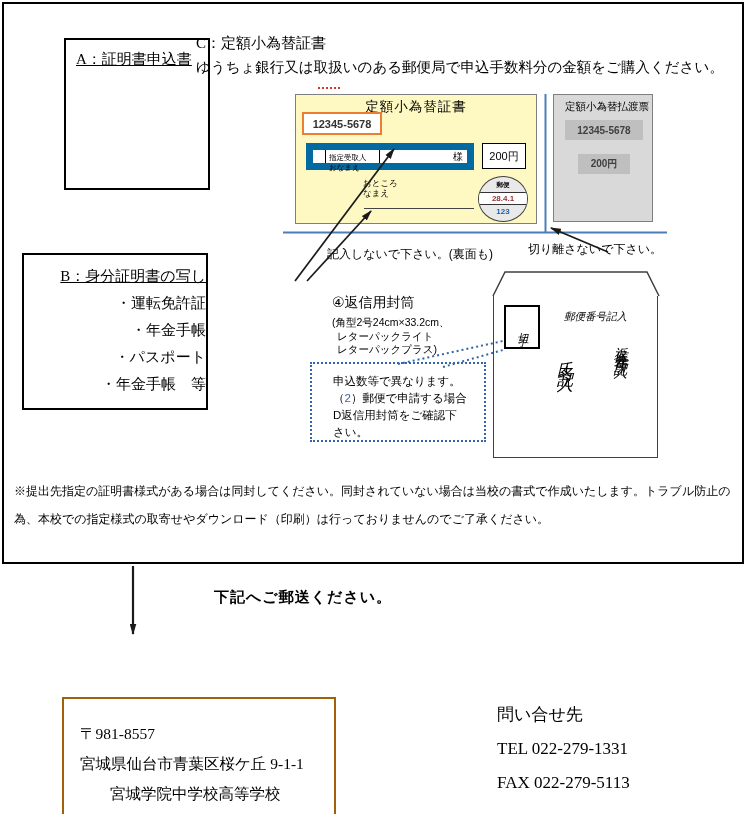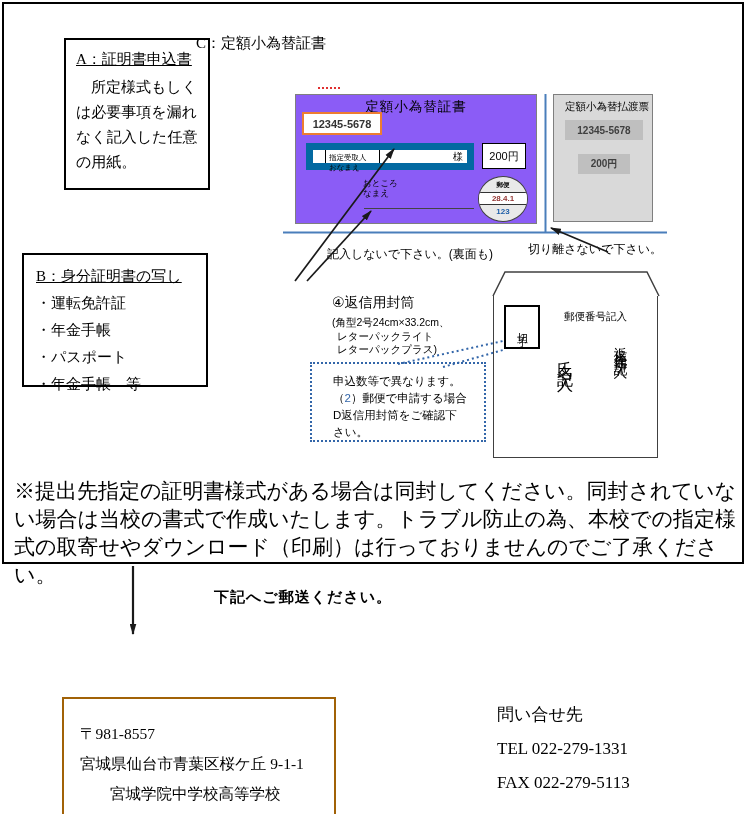--- a/index.html
+++ b/index.html
@@ -20,21 +20,21 @@
   .box-a-body { width:124px; font-size:15px; line-height:25px; text-indent:1em; }
 
   
   .c-title { left:196px; top:34px; font-size:15px; }
   .c-sub   { left:196px; top:58px; font-size:14.5px; width:545px; }
 
   
   .red-mark { left:318px; top:87px; width:22px; height:0; border-top:2px dotted #e03030; }
 
   
-  .certificate { left:295px; top:94px; width:242px; height:130px; background:#8b5cf6; border:1px solid #7f7f7f;
+  .certificate { left:295px; top:94px; width:242px; height:130px; background:#fef9c3; border:1px solid #7f7f7f;
                  font-family:"Liberation Sans","DejaVu Sans",sans-serif; }
   .cert-title { position:absolute; top:3px; left:0; right:0; text-align:center; font-size:13.5px; letter-spacing:1px; }
   .serial-box { position:absolute; left:6px; top:17px; width:80px; height:23px; background:#fff;
                 border:2px solid #ed7d31; font-size:11px; font-weight:bold; color:#333;
                 display:flex; align-items:center; justify-content:center; }
   .payee-row { position:absolute; left:10px; top:48px; width:168px; height:27px; background:#fff;
                border:7px solid #0369a1; display:flex; }
   .payee-cell-small { width:13px; border-right:1px solid #000; }
   .payee-label { width:54px; border-right:1px solid #000; font-size:7.5px; line-height:10px;
                  padding:3px 0 0 3px; white-space:pre-line; }
@@ -60,47 +60,47 @@
   .stub-title { position:absolute; top:5px; left:0; right:0; text-align:center; font-size:10.5px;margin-left:8px; }
   .stub-serial { position:absolute; left:11px; top:25px; width:78px; height:20px; background:#bfbfbf;
                  font-size:10px; font-weight:bold; color:#404040; display:flex; align-items:center; justify-content:center; }
   .stub-amount { position:absolute; left:24px; top:59px; width:52px; height:20px; background:#bfbfbf;
                  font-size:10px; font-weight:bold; color:#404040; display:flex; align-items:center; justify-content:center; }
 
   .note-left  { left:327px; top:246px; font-family:"Liberation Sans","DejaVu Sans",sans-serif; font-size:12px; }
   .note-right { left:528px; top:241px; font-family:"Liberation Sans","DejaVu Sans",sans-serif; font-size:12px; }
 
   
-  .box-b { left:22px; top:253px; width:186px; height:134px; border:2px solid #000; padding:12px 0 0 12px; }
+  .box-b { left:22px; top:253px; width:186px; height:157px; border:2px solid #000; padding:12px 0 0 12px;text-align:right; }
   .box-b .box-title { font-size:15px; margin-bottom:4px; }
   .box-b-item { font-size:15px; line-height:27px; }
 
   
   .env-title { left:332px; top:294px; font-family:"Liberation Sans","DejaVu Sans",sans-serif; font-size:14px; }
   .env-size  { left:332px; top:316px; font-family:"Liberation Sans","DejaVu Sans",sans-serif; font-size:10.5px; line-height:13.5px; }
   .env-size .indent { padding-left:5px; }
 
   
   .callout-box { left:310px; top:362px; width:176px; height:80px; border:2px dotted #3366a9;
                  padding:9px 4px 0 21px; font-family:"Liberation Sans","DejaVu Sans",sans-serif;
                  font-size:11.5px; line-height:17px; }
   .blue-num { color:#3366a9; }
 
   
-  .envelope-body { left:493px; top:295px; width:165px; height:163px; background:#fff; border:1.5px solid #404040; }
+  .envelope-body { left:493px; top:295px; width:165px; height:163px; background:#fff; border:1.5px solid #404040;font-style:italic; }
   .stamp-box { position:absolute; left:10px; top:9px; width:36px; height:44px; border:2px solid #000;
                font-family:"Liberation Sans","DejaVu Sans",sans-serif; font-size:11px;
                writing-mode:vertical-rl; letter-spacing:4px;
                display:flex; align-items:center; justify-content:center; }
   .postal-label { position:absolute; left:70px; top:14px; font-family:"Liberation Sans","DejaVu Sans",sans-serif; font-size:10.5px; }
   .addr-vert { position:absolute; right:28px; top:40px; writing-mode:vertical-rl; font-size:13.5px; letter-spacing:3px; }
   .name-vert { position:absolute; left:60px; top:52px; writing-mode:vertical-rl; font-size:16px; letter-spacing:5px; }
 
   
-  .footnote { left:14px; top:477px; width:726px; font-size:21px; line-height:28px; }
+  .footnote { left:14px; top:477px; width:726px; font-size:12px; line-height:28px; }
 
   
   .mail-instruction { left:214px; top:588px; font-family:"Liberation Sans","DejaVu Sans",sans-serif;
                       font-size:15px; font-weight:bold; letter-spacing:1px; }
   .address-box { left:62px; top:649px; width:274px; height:157px; border:2px solid #a16207; padding:20px 0 0 16px;margin-top:48px; }
   .address-line { font-size:15.5px; line-height:30px; }
   .ind-1 { padding-left:30px; }
   .ind-2 { padding-left:62px; }
   .contact { left:497px; top:698px; }
   .contact-line { font-size:17px; line-height:34px; }
@@ -109,24 +109,24 @@
 </style>
 </head>
 <body>
 
 <div class="page">
 
   <div class="abs outer-box"></div>
 
   <div class="abs box-a">
     <div class="box-title">A：証明書申込書</div>
-    <div class="box-a-body">所定様式もしくは必要事項を漏れなく記入した任意の用紙。</div>
   </div>
 
   <div class="abs c-title">C：定額小為替証書</div>
+  <div class="abs c-sub">ゆうちょ銀行又は取扱いのある郵便局で申込手数料分の金額をご購入ください。</div>
 
   <div class="abs red-mark"></div>
 
   <div class="abs certificate">
     <div class="cert-title">定額小為替証書</div>
     <div class="serial-box">12345-5678</div>
     <div class="payee-row">
       <div class="payee-cell-small"></div>
       <div class="payee-label">指定受取人
 おなまえ</div>

